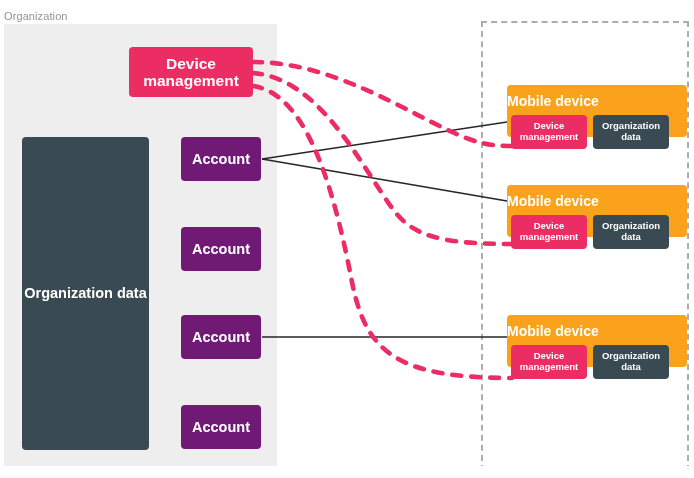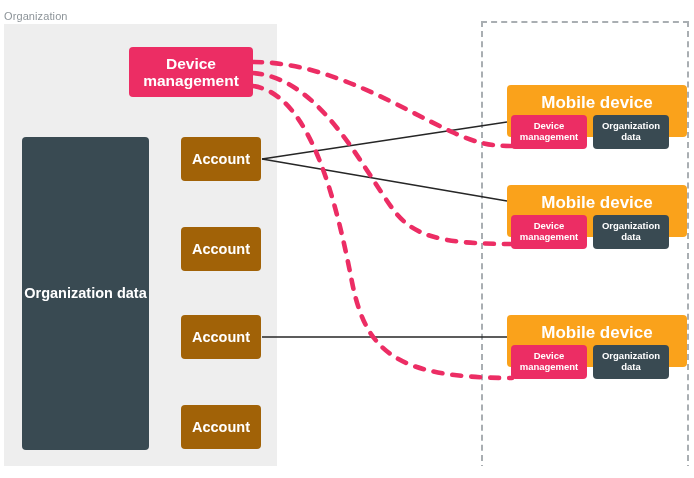--- a/index.html
+++ b/index.html
@@ -83,21 +83,21 @@
     line-height: 1.12;
   }
 
   .node-devmgmt-main {
     background: #ec2d64;
     font-size: 15.5px;
     font-weight: bold;
     padding: 0 10px;
   }
   .node-account {
-    background: #a16207;
+    background: #701a75;
     font-size: 14.5px;
     font-weight: bold;
   }
   .node-orgdata-main {
     background: #394a52;
     font-size: 14.5px;
     font-weight: bold;
   }
 
   
@@ -107,23 +107,23 @@
     width: 180px;
     height: 52px;
     background: #faa21b;
     border-radius: 4px;
   }
   .device-title {
     position: absolute;
     left: 0;
     top: 8px;
     width: 180px;
-    text-align: center;
+    text-align: left;
     color: #ffffff;
-    font-size: 17px;
+    font-size: 14px;
     font-weight: bold;
   }
   .chip {
     position: absolute;
     box-sizing: border-box;
     width: 76px;
     height: 34px;
     border-radius: 4px;
     display: flex;
     align-items: center;

